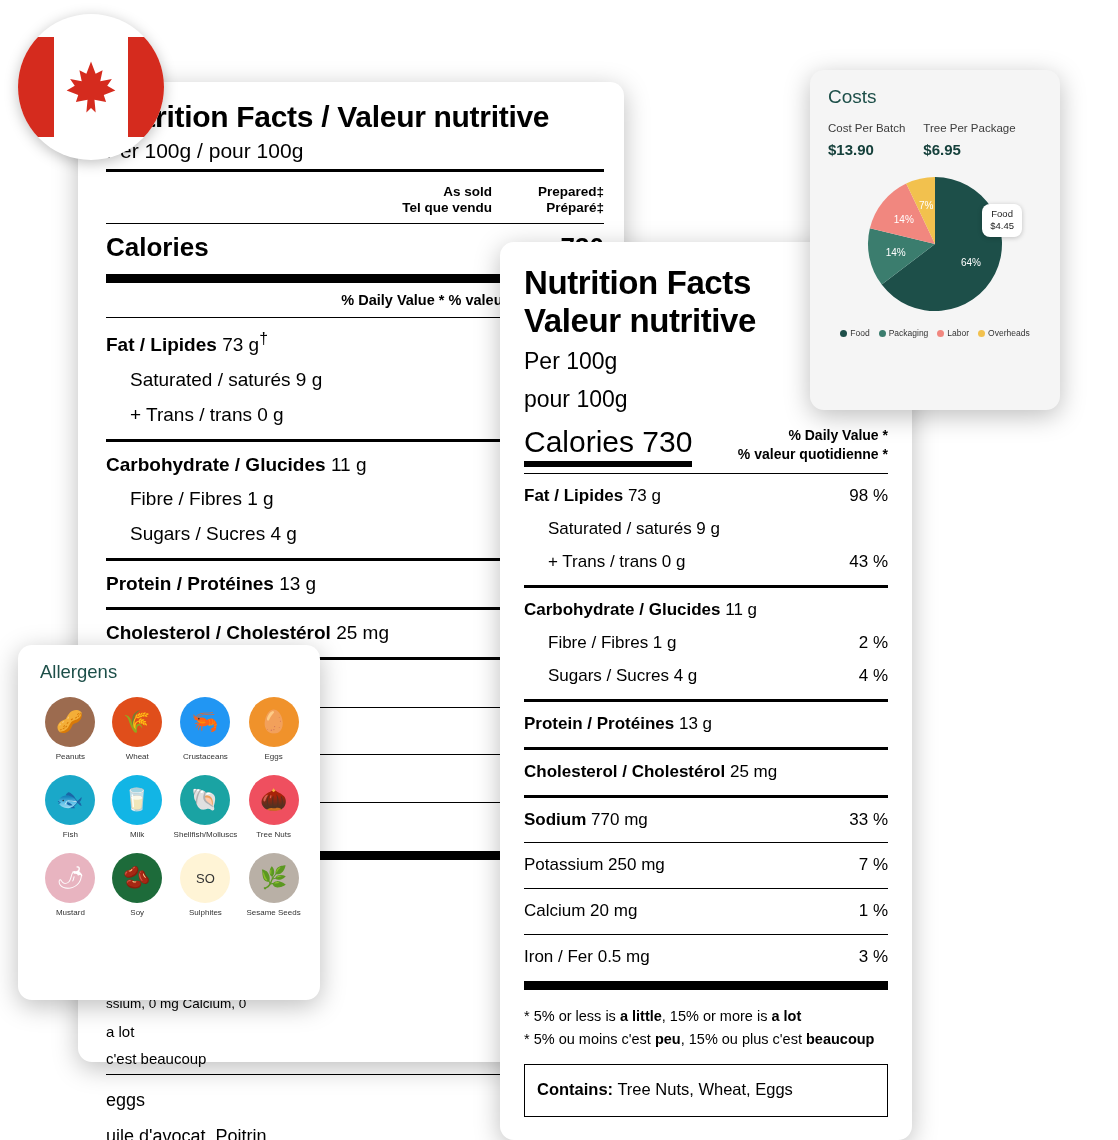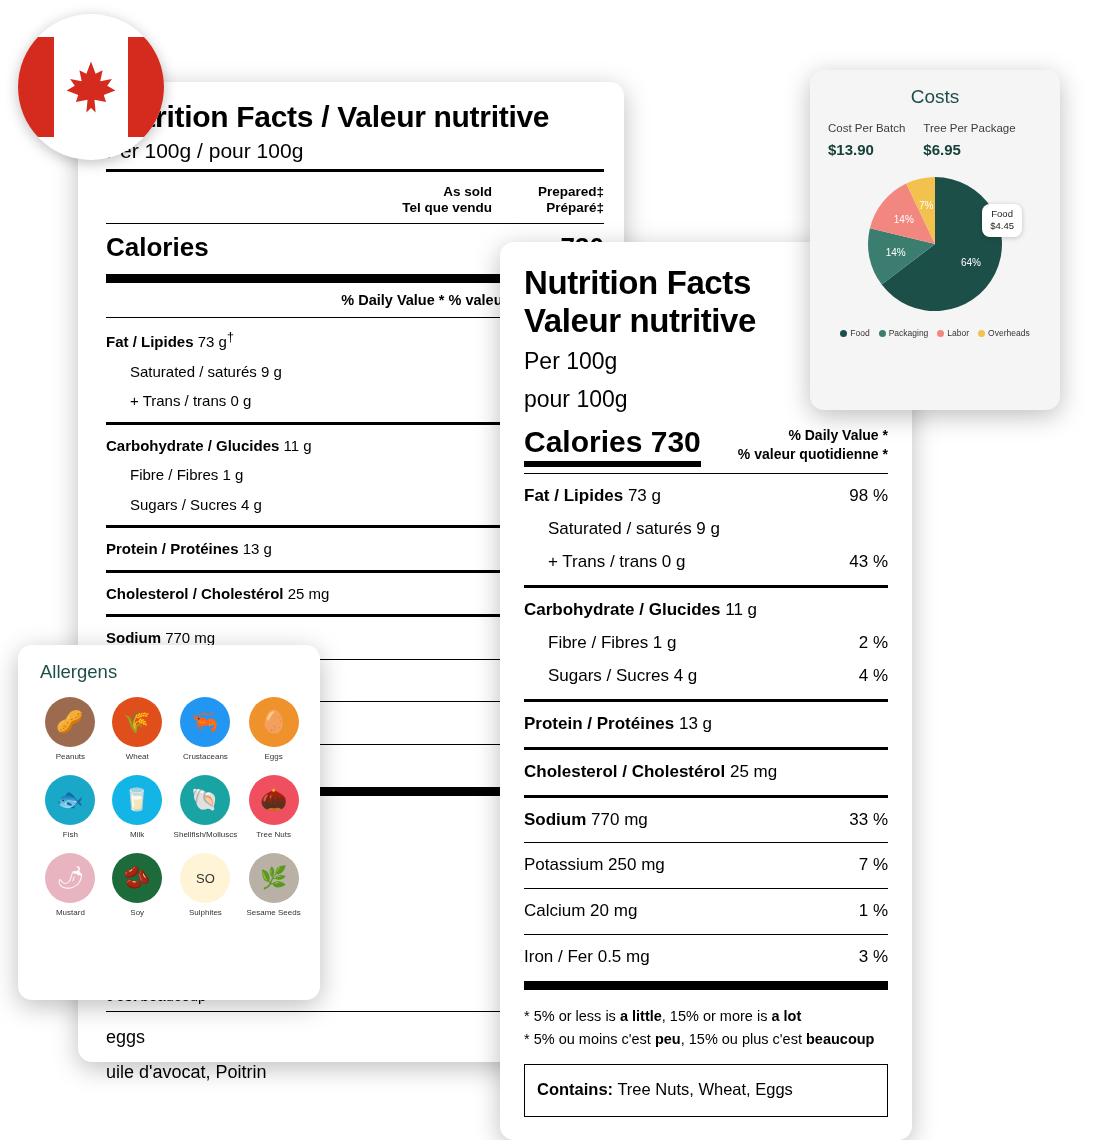--- a/index.html
+++ b/index.html
@@ -121,21 +121,21 @@
     text-align: right;
     font-size: 14.5px;
     font-weight: bold;
     padding: 2px 0 3px 0;
     white-space: nowrap;
   }
   .nrow {
     display: flex;
     justify-content: space-between;
     align-items: baseline;
-    font-size: 15px;
+    font-size: 19px;
     padding: 5px 0;
     line-height: 1.3;
   }
   .nrow .lbl { padding-right: 14px; }
   .nrow .val { font-weight: normal; white-space: nowrap; }
   .ind { padding-left: 24px; }
   .b { font-weight: bold; }
   .footnote-back {
     font-size: 15px;
     line-height: 1.45;
@@ -174,21 +174,21 @@
     line-height: 1.3;
     margin-top: 8px;
   }
   .cal-line {
     display: flex;
     justify-content: space-between;
     align-items: flex-end;
   }
   .cal-big {
     font-size: 30px;
-    font-weight: bold;
+    font-weight: normal;
     border-bottom: 6px solid #000;
     padding-bottom: 2px;
     display: inline-block;
   }
   .dv-front {
     text-align: right;
     font-size: 14px;
     font-weight: bold;
     line-height: 1.4;
     padding-bottom: 2px;
@@ -225,21 +225,20 @@
     background: #f5f5f5;
     z-index: 30;
     padding: 0;
   }
   #costs-card .inner { padding: 16px 18px; }
   .costs-title {
     font-size: 19px;
     color: #1d4f49;
     font-weight: normal;
     margin-bottom: 14px;
-    text-align: center;
   }
   .cost-cols {
     display: flex;
     gap: 18px;
     margin-bottom: 10px;
   }
   .cost-col .cl {
     font-size: 11.5px;
     color: #3c3c3c;
     margin-bottom: 7px;

